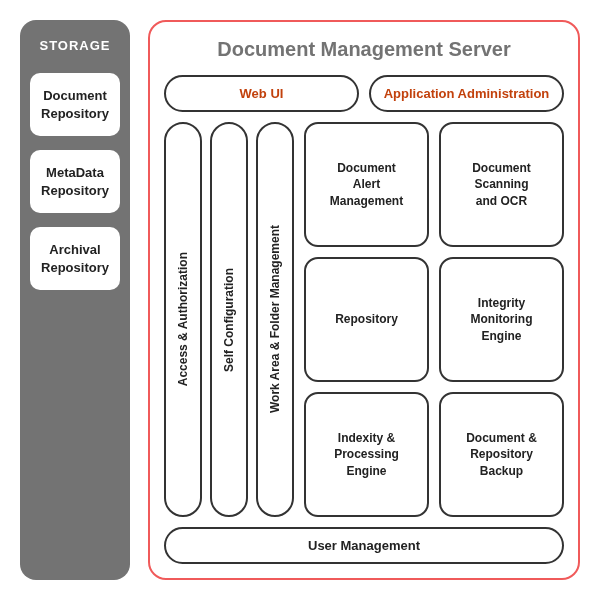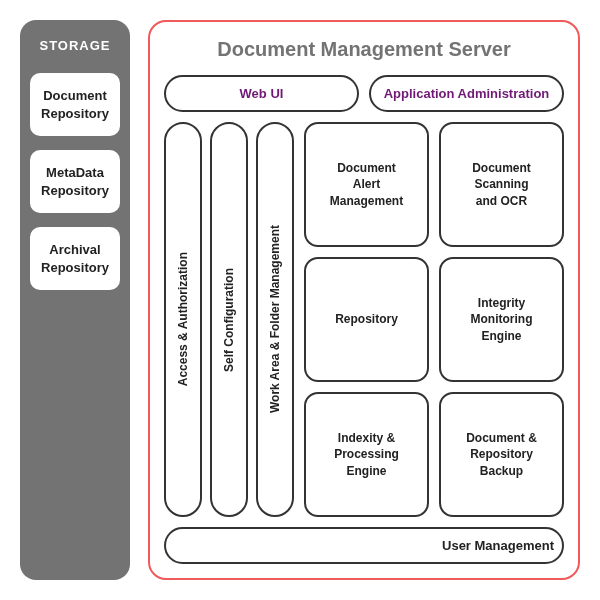--- a/index.html
+++ b/index.html
@@ -83,21 +83,21 @@
       gap: 10px;
     }
     .top-box {
       flex: 1;
       border: 2px solid #333;
       border-radius: 22px;
       text-align: center;
       padding: 9px 8px;
       font-size: 13px;
       font-weight: 600;
-      color: #701a75;
+      color: #c2410c;
     }
 
     
     .middle-section {
       display: flex;
       flex-direction: row;
       gap: 10px;
       flex: 1;
     }
 
@@ -153,21 +153,21 @@
     
     .bottom-row {
       display: flex;
       flex-direction: row;
       gap: 10px;
     }
     .bottom-box {
       flex: 1;
       border: 2px solid #333;
       border-radius: 22px;
-      text-align: right;
+      text-align: center;
       padding: 9px 8px;
       font-size: 13px;
       font-weight: 600;
       color: #222;
     }
   </style>
 </head>
 <body>
 
 <div class="main-container">

